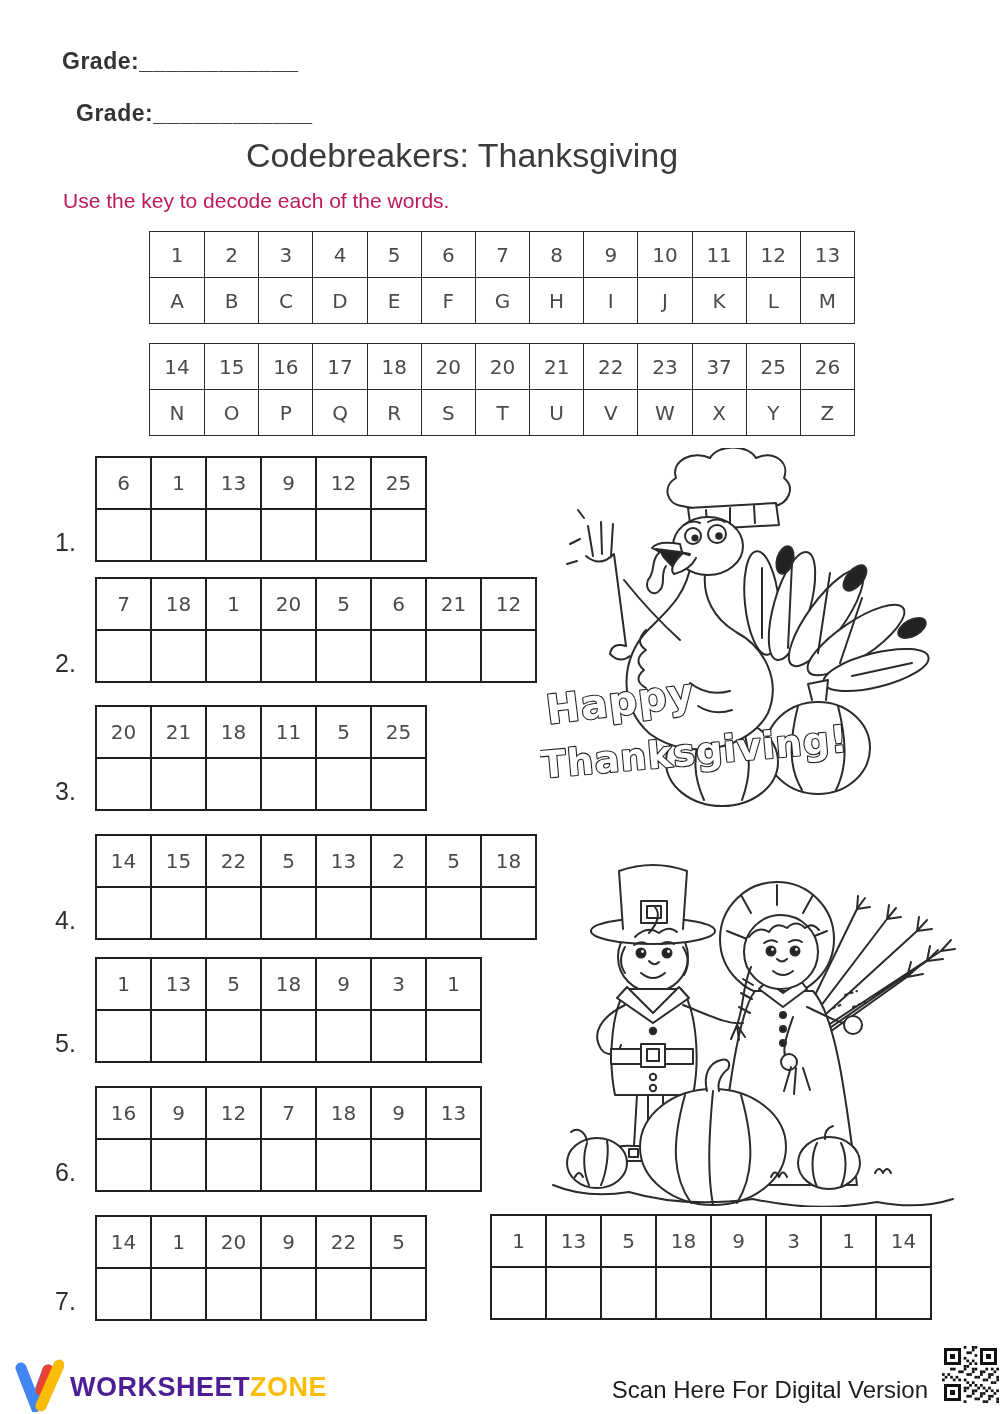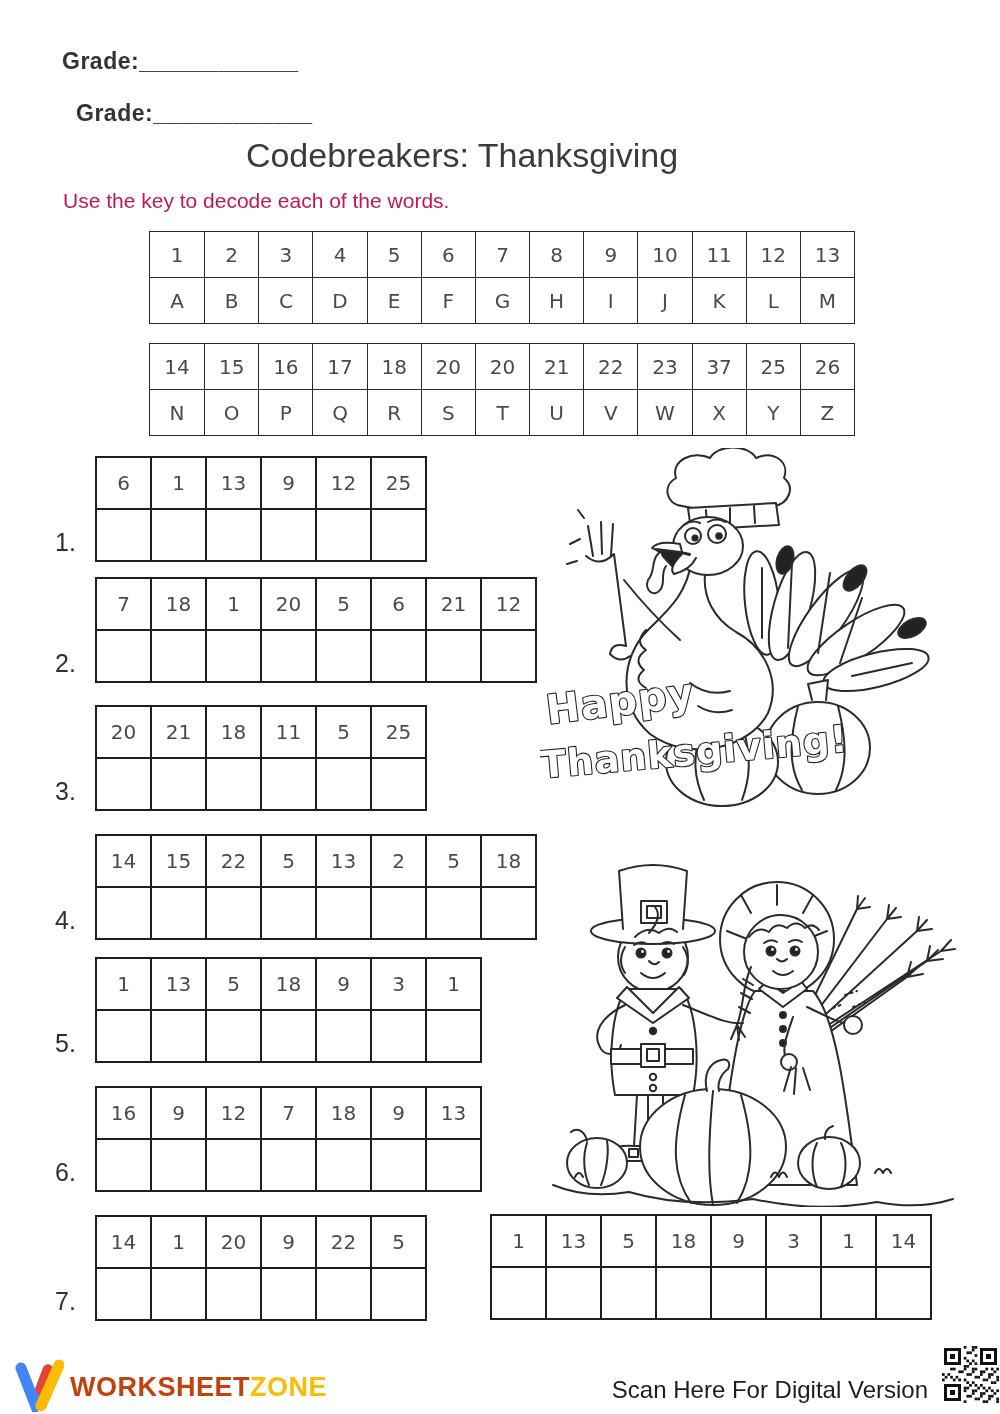--- a/index.html
+++ b/index.html
@@ -26,21 +26,21 @@
   .pcell{width:53px; height:50px; display:flex; align-items:center; justify-content:center;
          font-size:20px; color:#4a4a4a; font-family:"DejaVu Sans", sans-serif;}
   .pcell + .pcell{border-left:2px solid #1f1f1f;}
   .pnum{font-size:25px; color:#2f2f2f;}
   
   .lineart path,.lineart ellipse,.lineart circle,.lineart rect{vector-effect:non-scaling-stroke;}
   .bubble{fill:#fff; stroke:#232323; stroke-width:2.2px; paint-order:stroke;
           font-weight:bold; font-family:"DejaVu Sans", sans-serif; letter-spacing:1px;}
   
   .brand-text{font-size:27px; font-weight:bold; letter-spacing:.5px;}
-  .brand-worksheet{color:#c2410c;}
+  .brand-worksheet{color:#4c1d95;}
   .brand-zone{color:#FBBC05;margin-top:10px;}
   .scan-text{font-size:24px; color:#1d1d1d;}
 </style>
 </head>
 <body>
 
 <div class="page">
 
   <div class="abs field-line" style="left:62px; top:48px;">Grade:____________</div>
   <div class="abs field-line" style="left:76px; top:100px;">Grade:____________</div>

